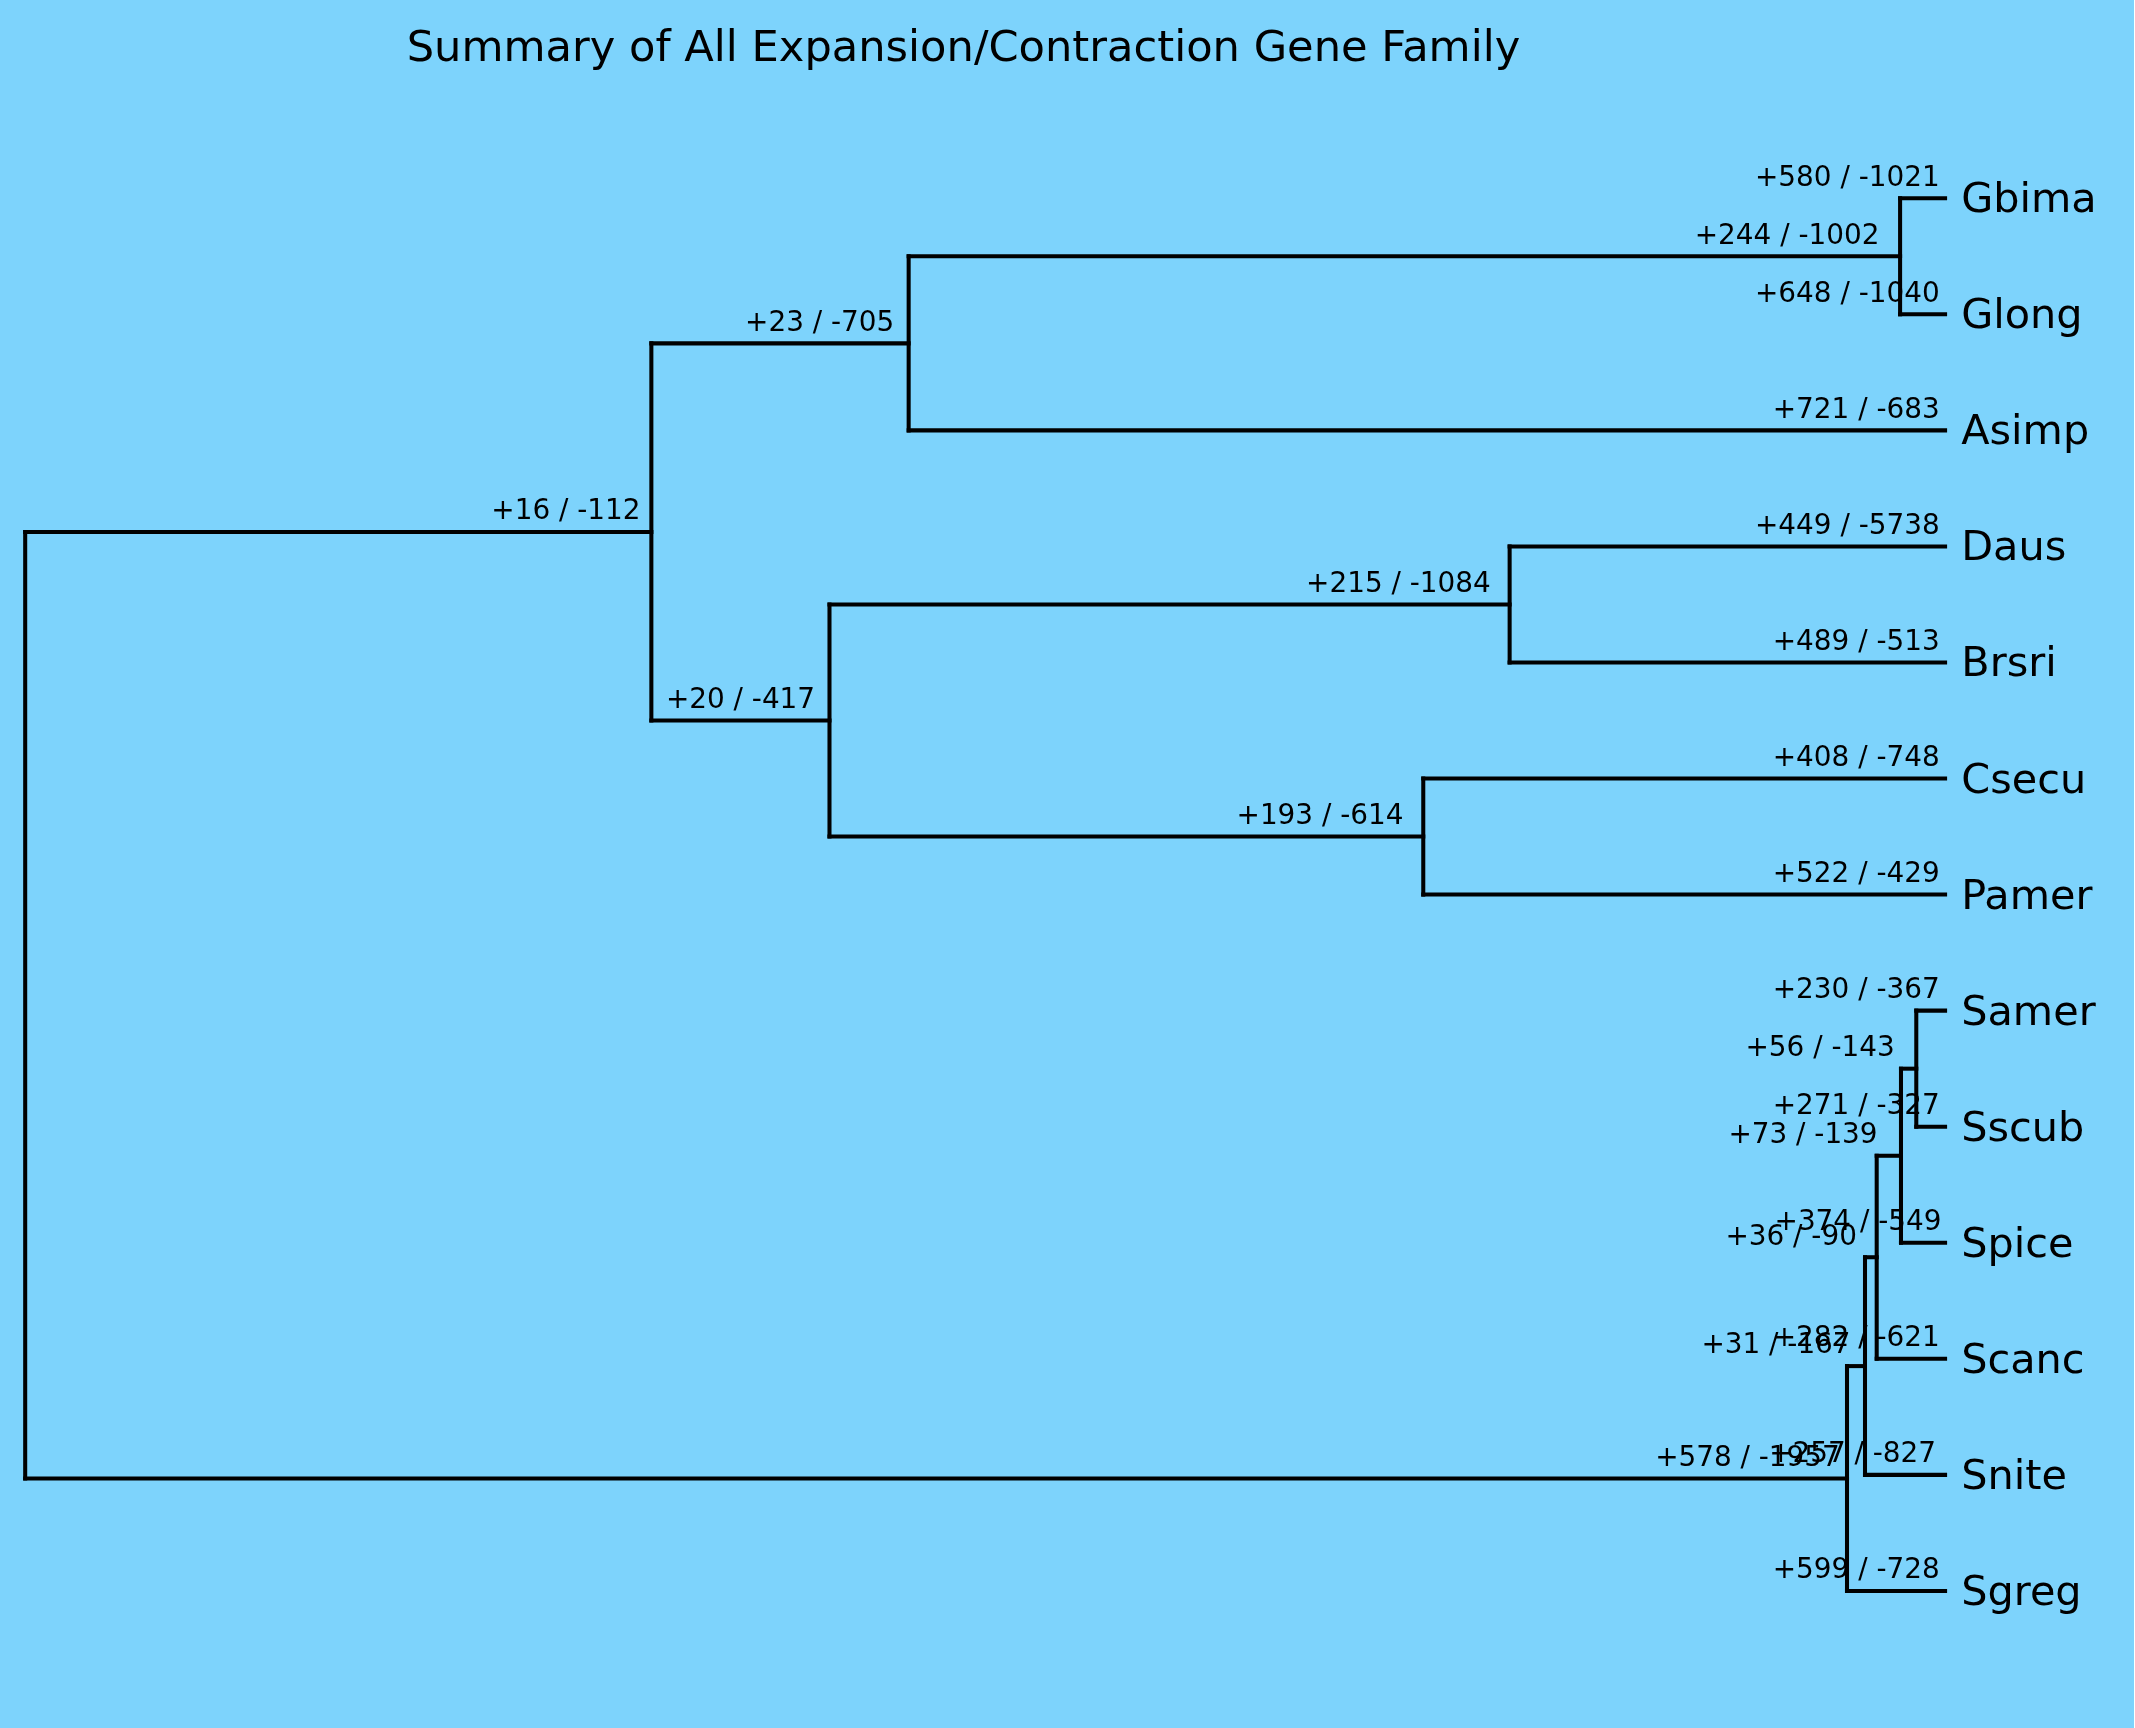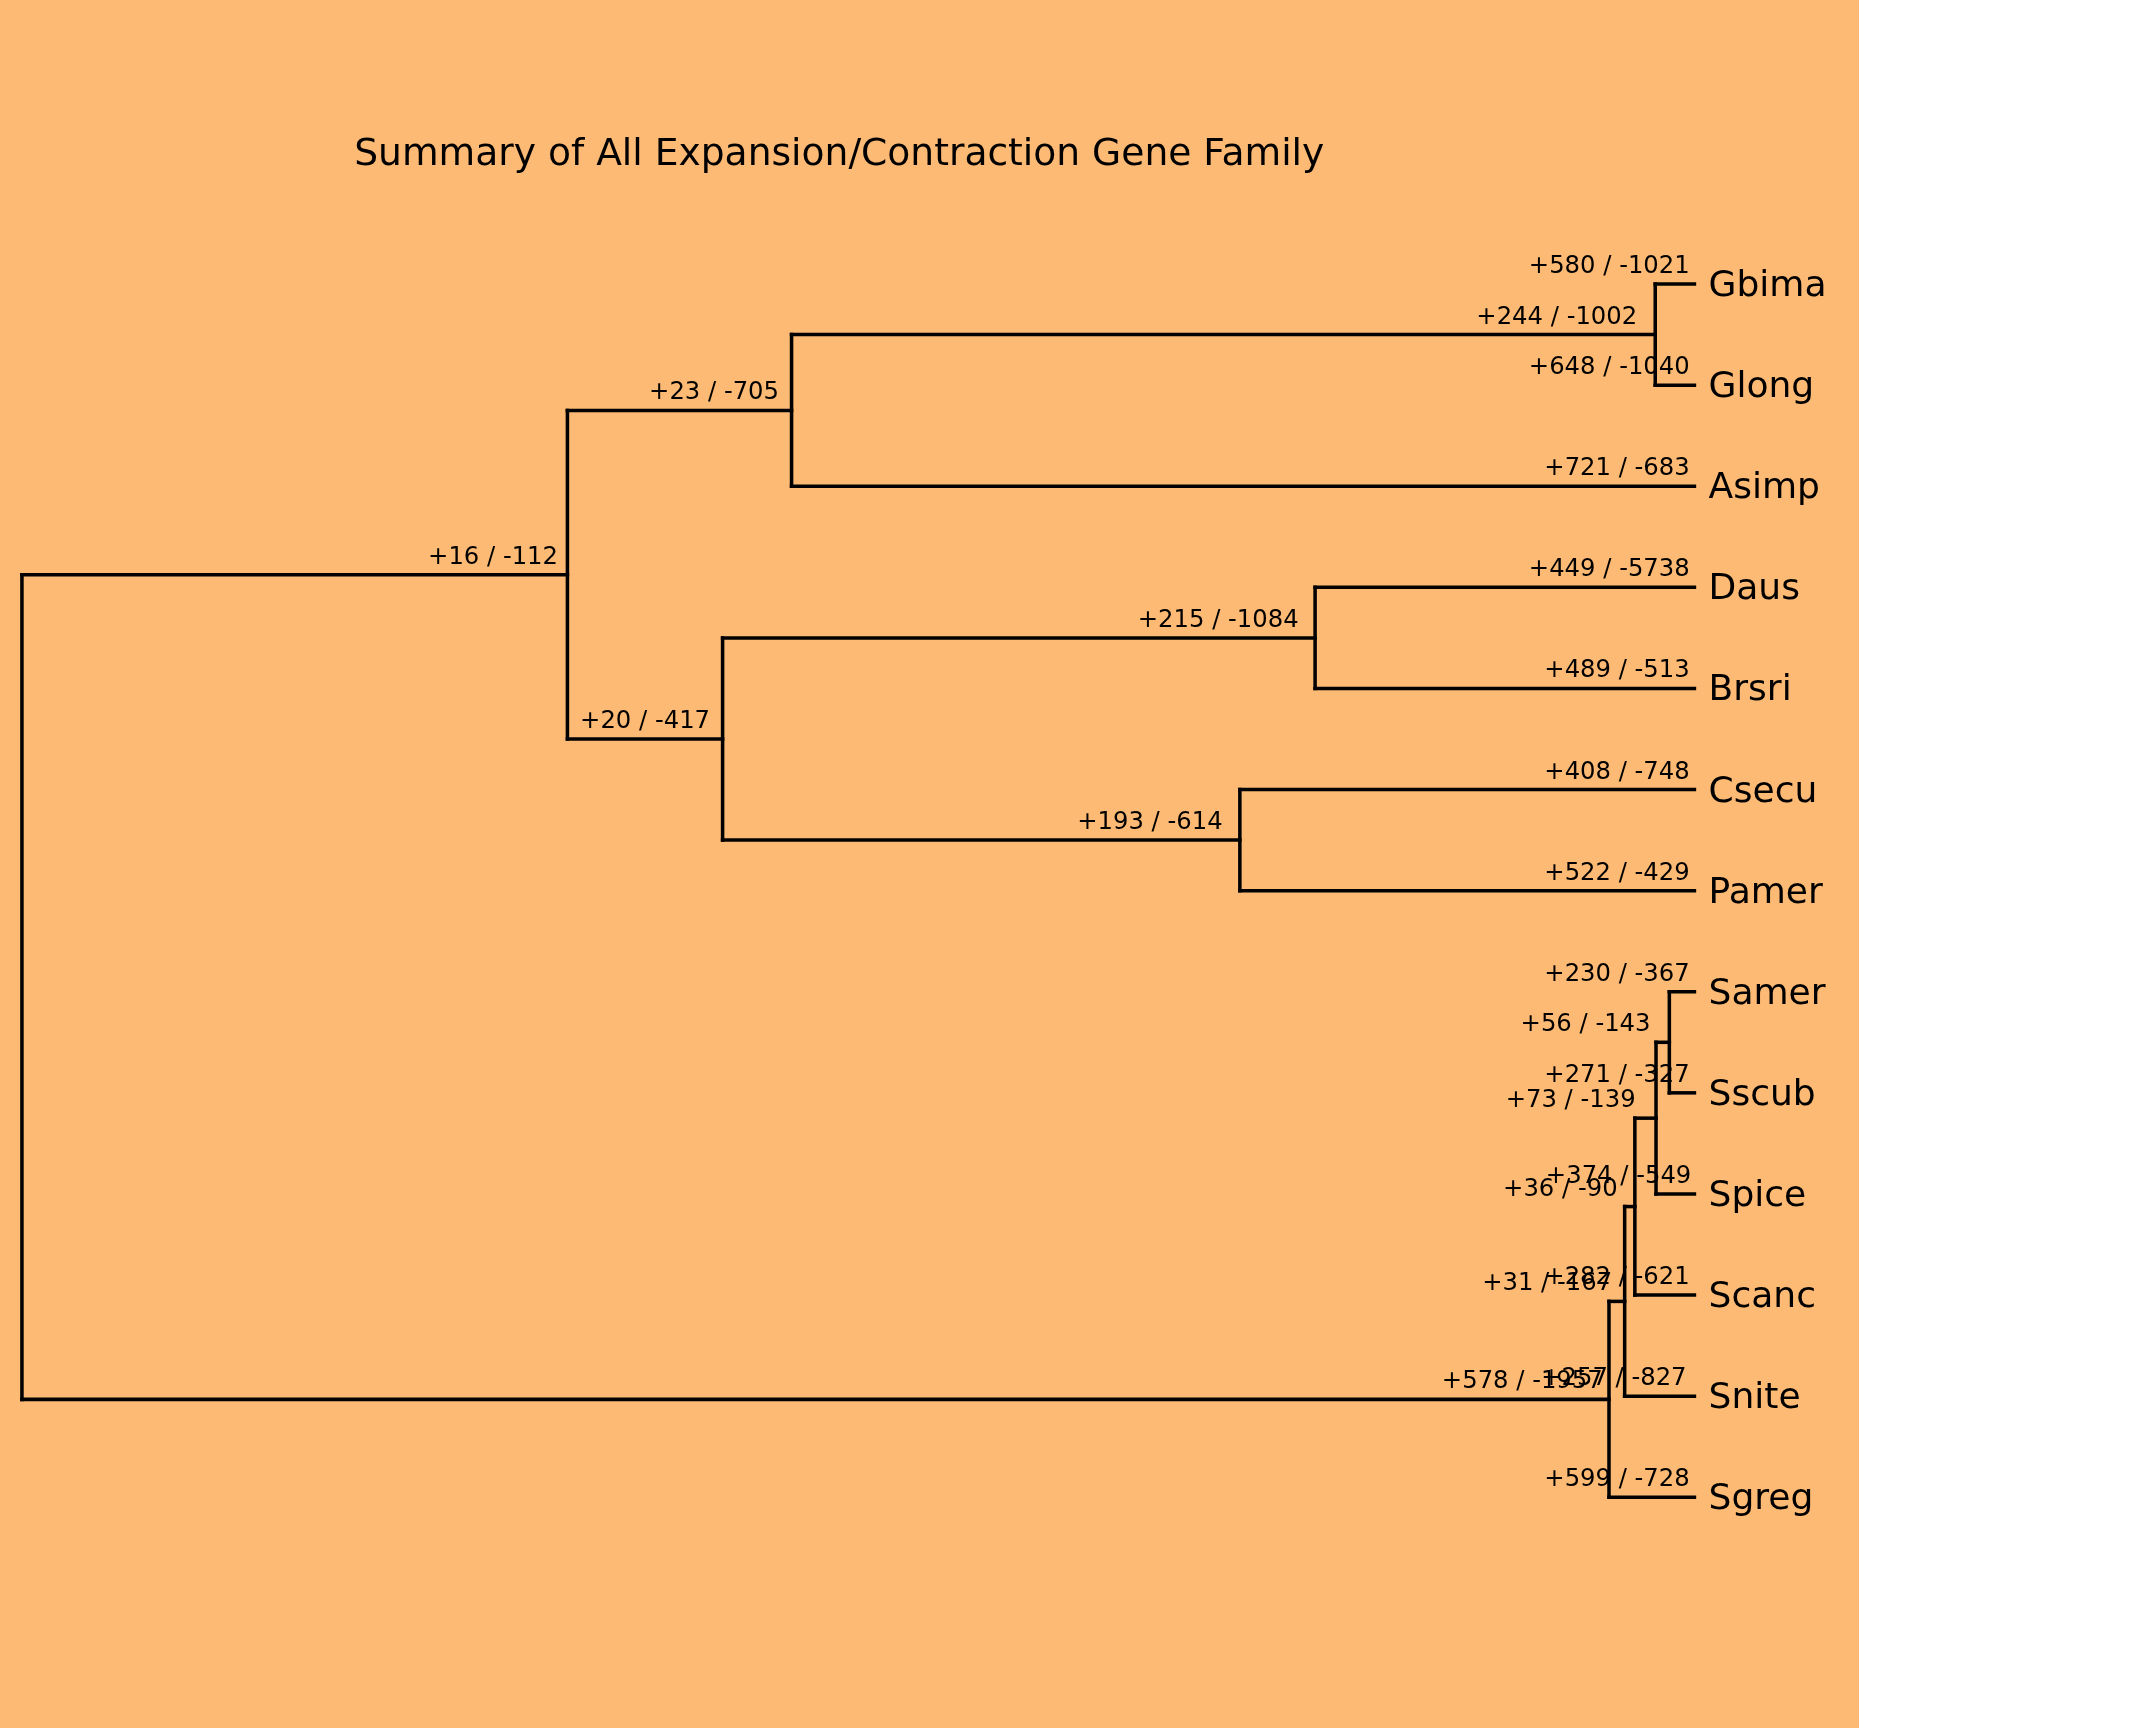--- a/index.html
+++ b/index.html
@@ -2,23 +2,23 @@
 <html style="font-size:14.4px"><head>
 <meta charset="utf-8">
 <style>
   html, body {
     margin: 0;
     padding: 0;
     background: #ffffff;
   }
   .figure-wrap {
     position: relative;
-    width: 1859px;
+    width: 2134px;
     height: 1728px;
-    background: #fdba74;
+    background: #7dd3fc;
     overflow: hidden;
   }
   svg {
     display: block;
     width: 100%;
     height: 100%;
     font-family: "DejaVu Sans", "Liberation Sans", sans-serif;
   }
   .title-text {
     font-family: "DejaVu Sans", "Liberation Sans", sans-serif;

